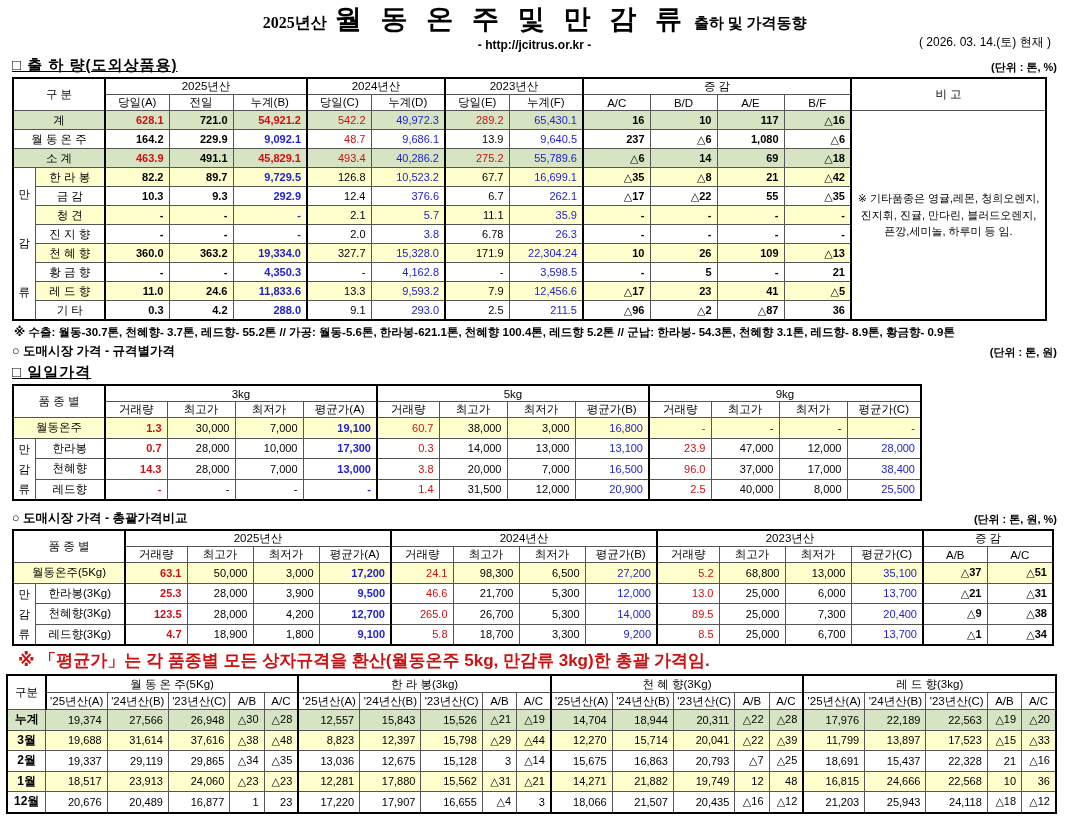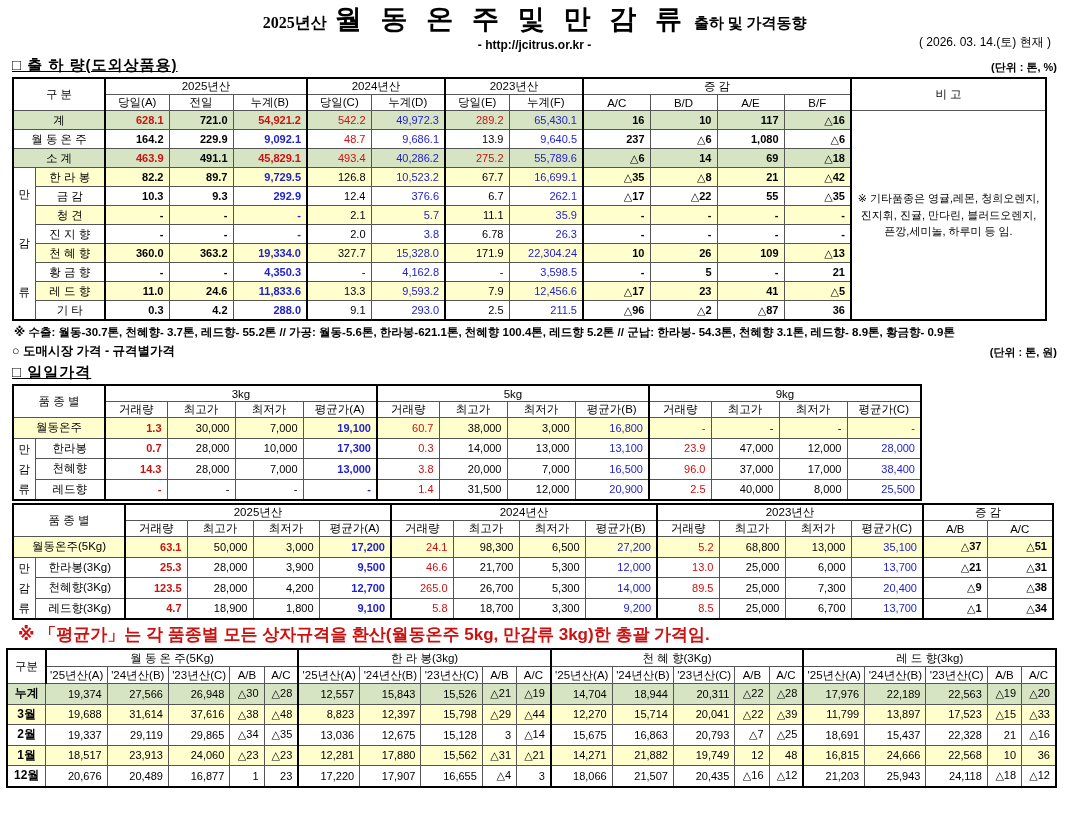--- a/index.html
+++ b/index.html
@@ -381,20 +381,24 @@
           <td class="num ">12,000</td>
           <td class="num c-blue">20,900</td>
           <td class="num c-red sep">2.5</td>
           <td class="num ">40,000</td>
           <td class="num ">8,000</td>
           <td class="num c-blue">25,500</td>
         </tr>
       </tbody>
   </table>
 
+  <div class="sect-line" style="margin-top:9px;">
+    <span class="subsect-title">○ 도매시장 가격 - 총괄가격비교</span>
+    <span class="unit-label">(단위 : 톤, 원, %)</span>
+  </div>
 
   <table class="t3">
     <colgroup>
       <col style="width:22px">
         <col style="width:90px">
       <col style="width:62px">
         <col style="width:66px">
         <col style="width:66px">
         <col style="width:72px">
       <col style="width:62px">

